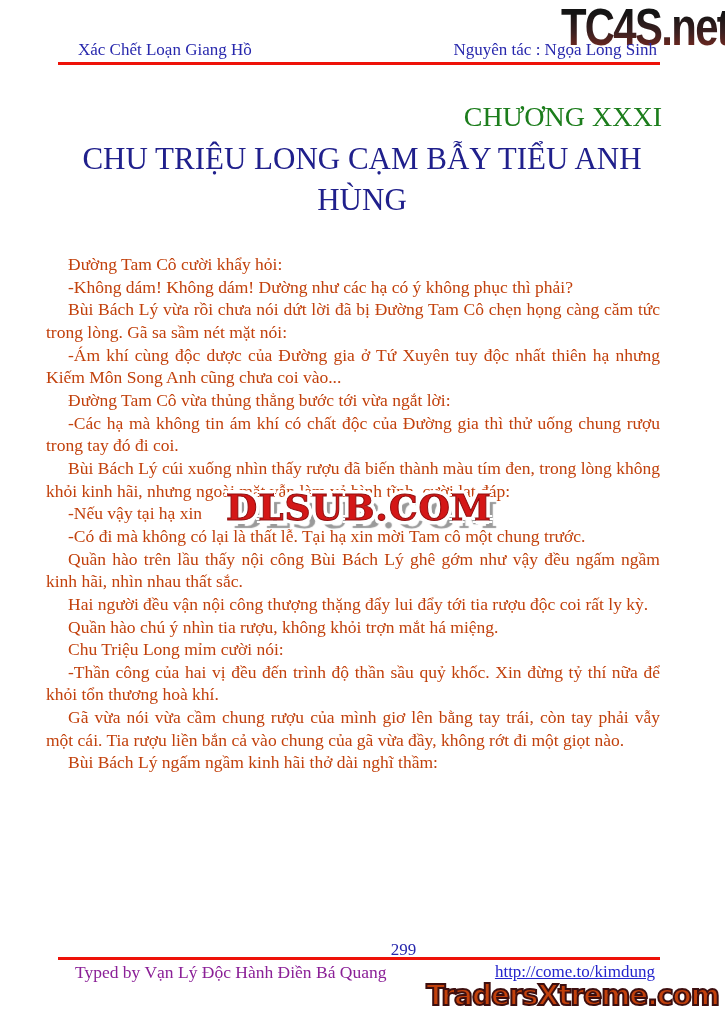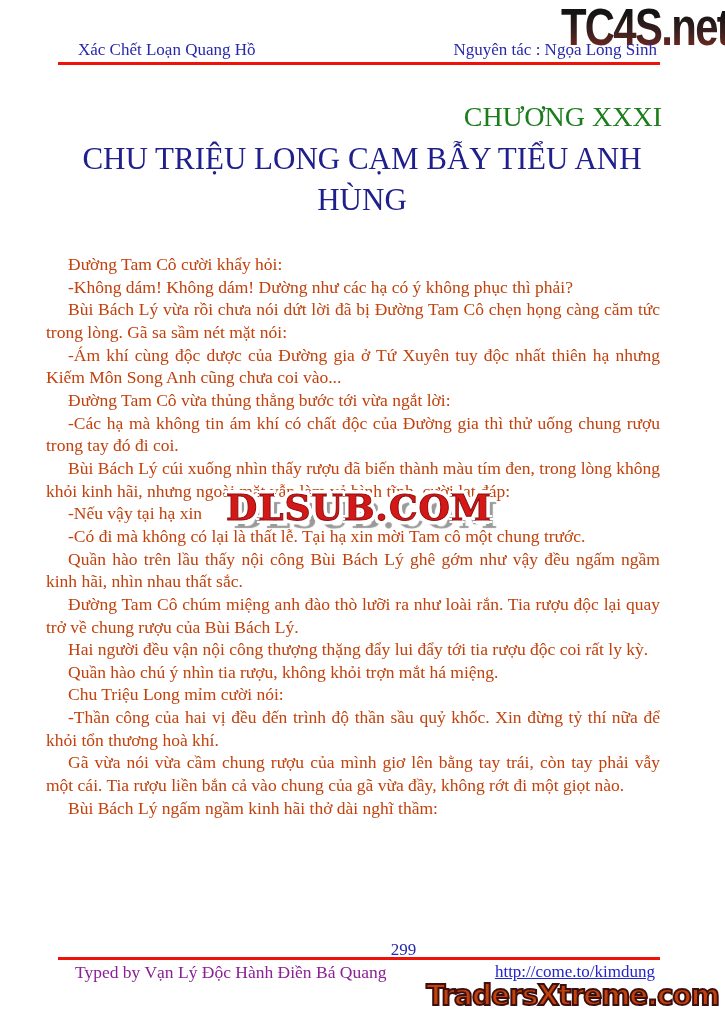--- a/index.html
+++ b/index.html
@@ -70,39 +70,38 @@
     white-space:nowrap;
   }
 </style>
 </head>
 <body>
 
 <div class="page">
 
   <div class="tc4s-logo">TC4S.net</div>
 
-  <div class="hdr-left">Xác Chết Loạn Quang Hồ</div>
+  <div class="hdr-left">Xác Chết Loạn Giang Hồ</div>
   <div class="hdr-right">Nguyên tác : Ngọa Long Sinh</div>
   <div class="rule rule-top"></div>
 
   <div class="chapter-number">CHƯƠNG XXXI</div>
   <div class="chapter-title">CHU TRIỆU LONG CẠM BẪY TIỂU ANH HÙNG</div>
 
   <div class="body-text">
     <p>Đường Tam Cô cười khẩy hỏi:</p>
     <p>-Không dám! Không dám! Dường như các hạ có ý không phục thì phải?</p>
     <p>Bùi Bách Lý vừa rồi chưa nói dứt lời đã bị Đường Tam Cô chẹn họng càng căm tức trong lòng. Gã sa sầm nét mặt nói:</p>
     <p>-Ám khí cùng độc dược của Đường gia ở Tứ Xuyên tuy độc nhất thiên hạ nhưng Kiếm Môn Song Anh cũng chưa coi vào...</p>
     <p>Đường Tam Cô vừa thủng thẳng bước tới vừa ngắt lời:</p>
     <p>-Các hạ mà không tin ám khí có chất độc của Đường gia thì thử uống chung rượu trong tay đó đi coi.</p>
     <p>Bùi Bách Lý cúi xuống nhìn thấy rượu đã biến thành màu tím đen, trong lòng không khỏi kinh hãi, nhưng ngoài mặt vẫn làm vẻ bình tĩnh, cười lạt đáp:</p>
     <p>-Nếu vậy tại hạ xin</p>
     <p>-Có đi mà không có lại là thất lễ. Tại hạ xin mời Tam cô một chung trước.</p>
     <p>Quần hào trên lầu thấy nội công Bùi Bách Lý ghê gớm như vậy đều ngấm ngầm kinh hãi, nhìn nhau thất sắc.</p>
-    <p>Đường Tam Cô chúm miệng anh đào thò lưỡi ra như loài rắn. Tia rượu độc lại quay trở về chung rượu của Bùi Bách Lý.</p>
     <p>Hai người đều vận nội công thượng thặng đẩy lui đẩy tới tia rượu độc coi rất ly kỳ.</p>
     <p>Quần hào chú ý nhìn tia rượu, không khỏi trợn mắt há miệng.</p>
     <p>Chu Triệu Long mỉm cười nói:</p>
     <p>-Thần công của hai vị đều đến trình độ thần sầu quỷ khốc. Xin đừng tỷ thí nữa để khỏi tổn thương hoà khí.</p>
     <p>Gã vừa nói vừa cầm chung rượu của mình giơ lên bằng tay trái, còn tay phải vẫy một cái. Tia rượu liền bắn cả vào chung của gã vừa đầy, không rớt đi một giọt nào.</p>
     <p>Bùi Bách Lý ngấm ngầm kinh hãi thở dài nghĩ thầm:</p>
   </div>
 
   <div class="wm-center">DLSUB.COM</div>
 

